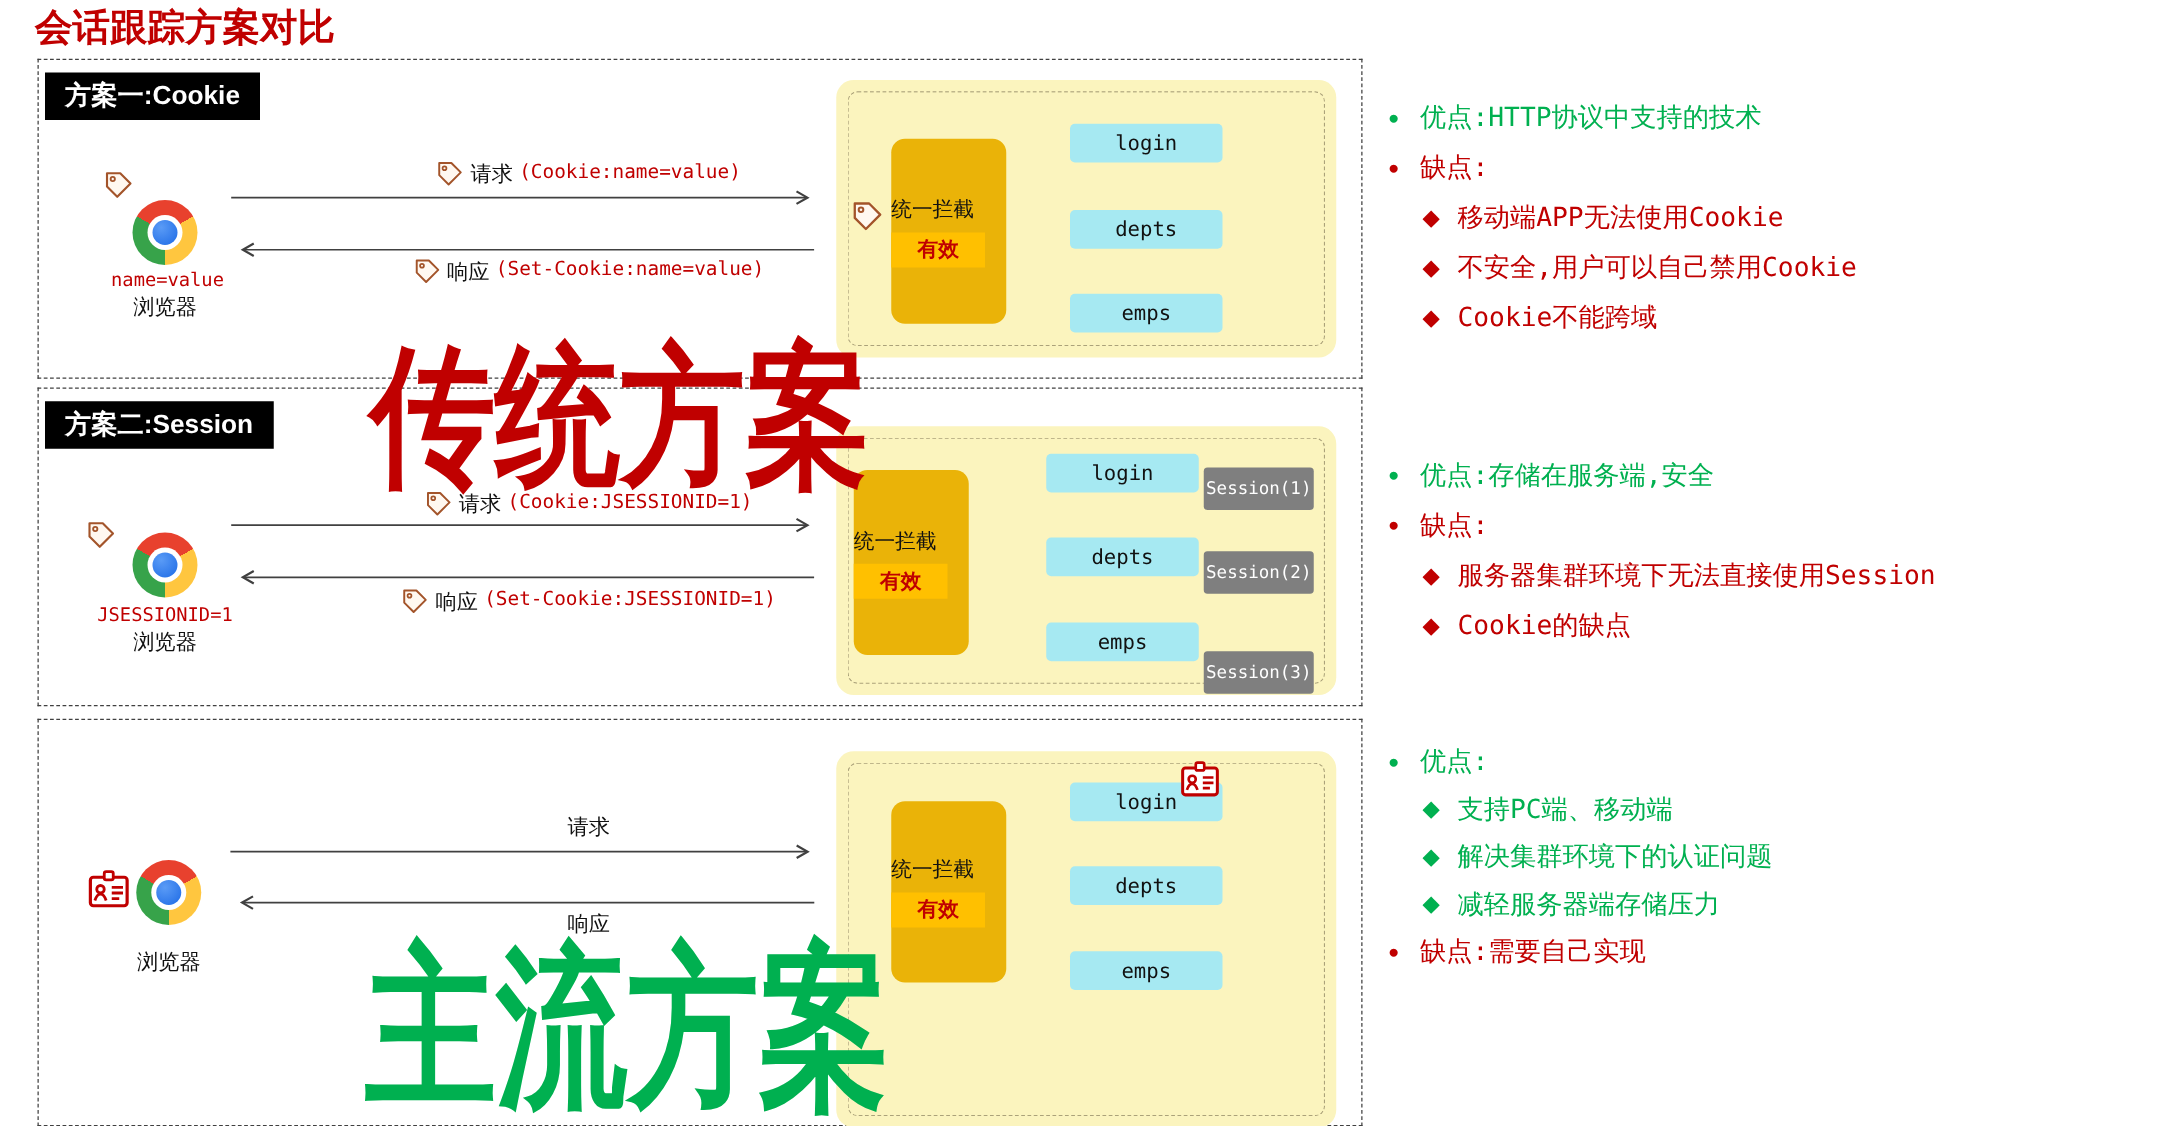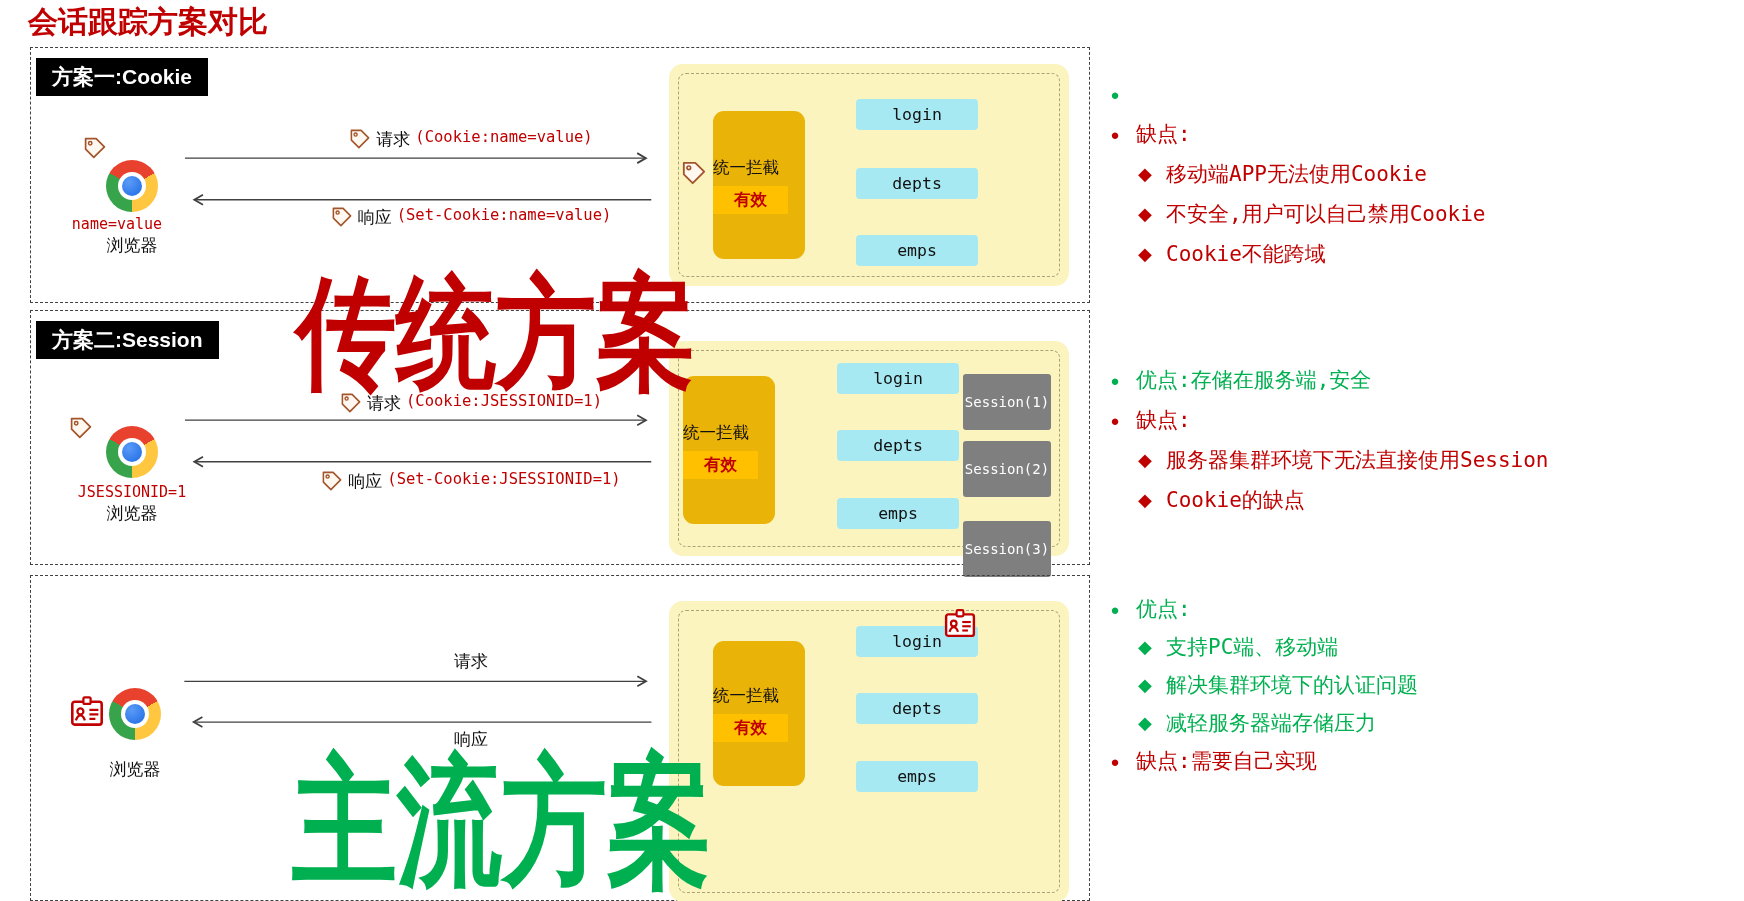--- a/index.html
+++ b/index.html
@@ -19,21 +19,21 @@
   .msg{position:absolute;display:flex;align-items:flex-start;justify-content:center;gap:5px;white-space:nowrap}
   .msg .zh{font-size:17px;color:#111}
   .msg .code{font-family:"DejaVu Sans Mono",monospace;font-size:15.5px;color:#C00000}
   .msg svg{width:22px;height:22px;flex:0 0 auto}
   .panel{position:absolute;background:#FBF4BE;border-radius:14px}
   .panel-inner{position:absolute;inset:9px;border:1.5px dashed #ABA27A;border-radius:8px}
   .interceptor{position:absolute;background:#eab308;border-radius:11px;display:flex;flex-direction:column;align-items:flex-start;justify-content:center;gap:7px}
   .icpt-label{font-size:16.5px;color:#111;white-space:nowrap}
   .badge{background:#FFC000;color:#C00000;font-weight:700;font-size:16.5px;padding:3px 21px;white-space:nowrap}
   .svc{position:absolute;width:122px;height:31px;background:#A6E9F2;border-radius:4px;display:flex;align-items:center;justify-content:center;font-family:"DejaVu Sans Mono",monospace;font-size:16.5px;color:#111}
-  .session{position:absolute;width:88px;height:56px;background:#7F7F7F;border-radius:3px;color:#fff;display:flex;align-items:center;justify-content:center;font-family:"DejaVu Sans Mono",monospace;font-size:14px;white-space:nowrap}
+  .session{position:absolute;width:88px;height:34px;background:#7F7F7F;border-radius:3px;color:#fff;display:flex;align-items:center;justify-content:center;font-family:"DejaVu Sans Mono",monospace;font-size:14px;white-space:nowrap}
   .notes{position:absolute;display:flex;flex-direction:column}
   .note-row{display:flex;align-items:center;gap:12px;height:40px;font-size:21px;white-space:nowrap}
   .g3 .note-row{height:38px}
   .note-row.sub{margin-left:30px}
   .note-row .marker{font-size:15px;width:18px;text-align:center;flex:0 0 auto}
   .note-row.sub .marker{font-size:18px}
   .note-text{font-family:"DejaVu Sans Mono",monospace}
   .pro{color:#00B050}
   .con{color:#C00000}
   .watermark{position:absolute;font-weight:700;line-height:1;white-space:nowrap;transform-origin:left top;z-index:40}
@@ -83,21 +83,21 @@
     <div class="banner">方案一:Cookie</div>
 
     <svg class="abs" style="left:52px;top:88px;width:24px;height:24px">
         <use href="#sym-tag"></use>
       </svg>
     <div class="chrome" style="left:75px;top:112px;width:52px;height:52px">
       <div class="chrome-w">
           <div class="chrome-b"></div>
         </div>
     </div>
-    <div class="tag-text" style="left:6px;top:167px;width:160px">name=value</div>
+    <div class="tag-text" style="left:23px;top:167px;width:160px">name=value</div>
     <div class="b-label" style="left:51px;top:186px;width:100px">浏览器</div>
 
     <div class="msg" style="left:230px;top:80px;width:420px">
       <svg>
           <use href="#sym-tag"></use>
         </svg>
       <span class="zh">请求</span>
       <span class="code">(Cookie:name=value)</span>
     </div>
     <div class="msg" style="left:230px;top:158px;width:420px">
@@ -229,20 +229,21 @@
       <div class="svc" style="left:187px;top:160px">emps</div>
       <svg class="abs" style="left:274px;top:6px;width:34px;height:34px">
           <use href="#sym-idcard"></use>
         </svg>
     </div>
   </section>
 
   <div class="notes" style="left:1106px;top:74px">
     <div class="note-row pro">
       <span class="marker">●</span>
+      <span class="note-text">优点:HTTP协议中支持的技术</span>
     </div>
     <div class="note-row con">
       <span class="marker">●</span>
       <span class="note-text">缺点:</span>
     </div>
     <div class="note-row con sub">
       <span class="marker">◆</span>
       <span class="note-text">移动端APP无法使用Cookie</span>
     </div>
     <div class="note-row con sub">

